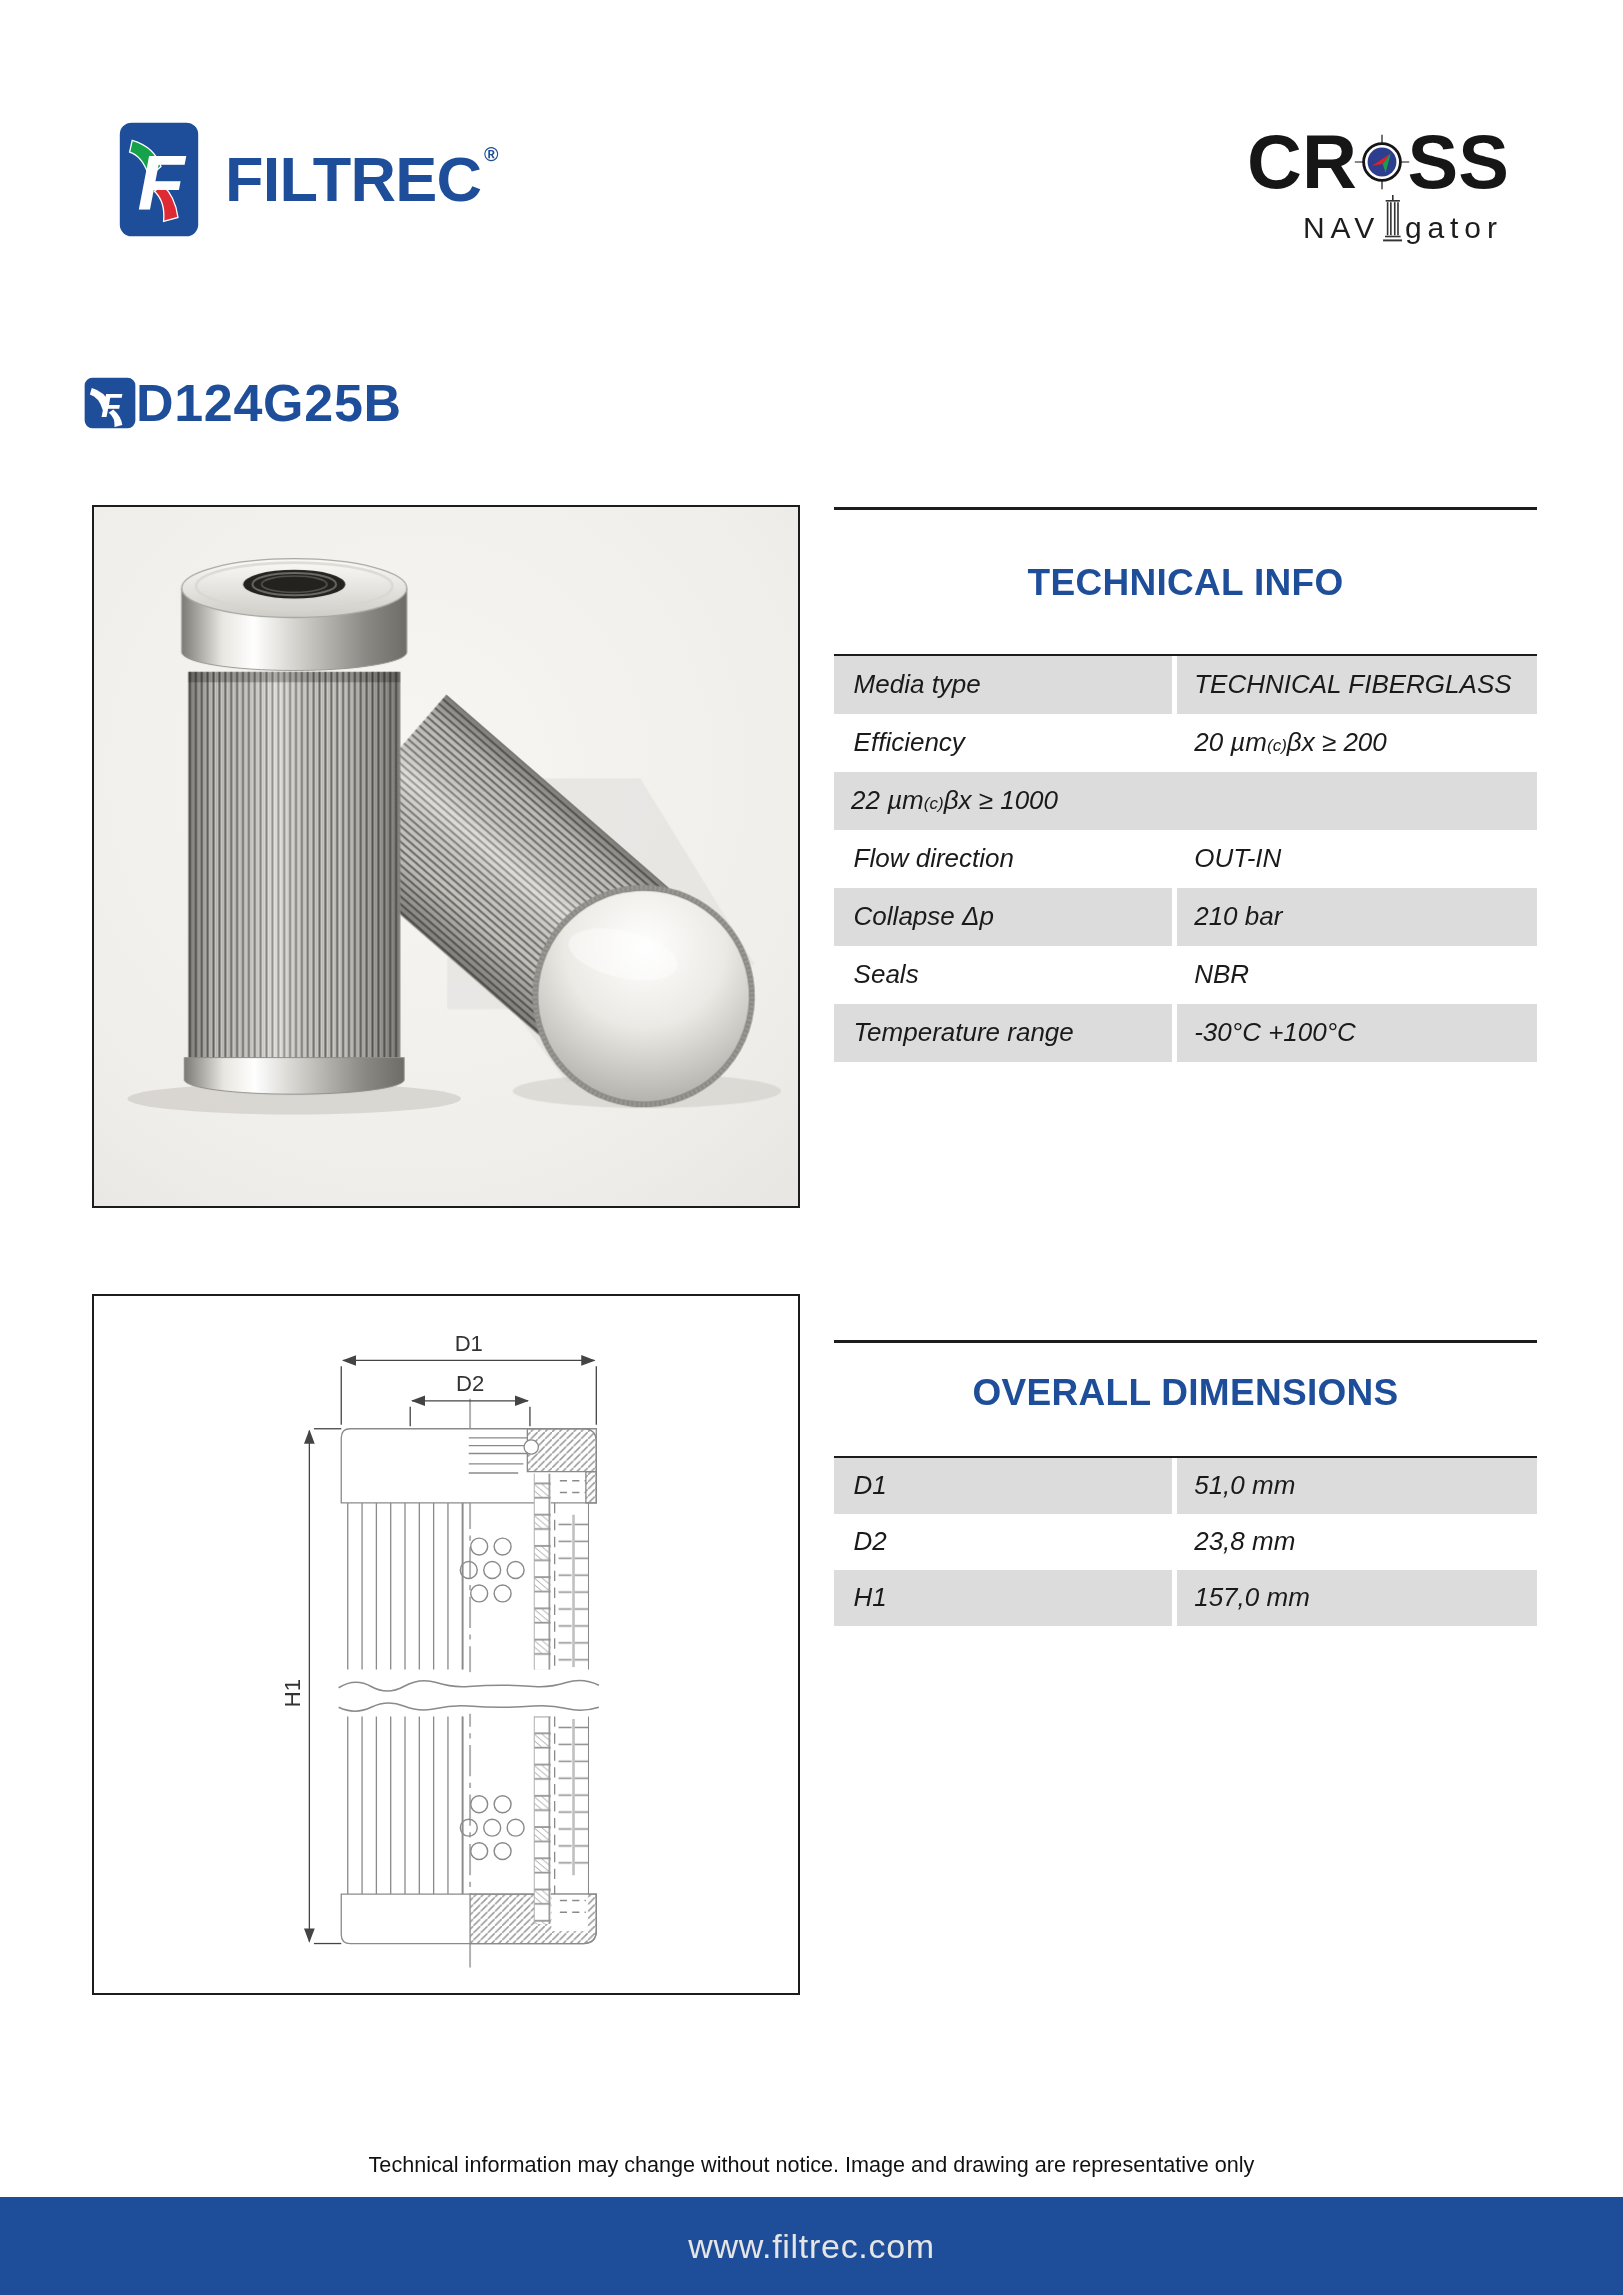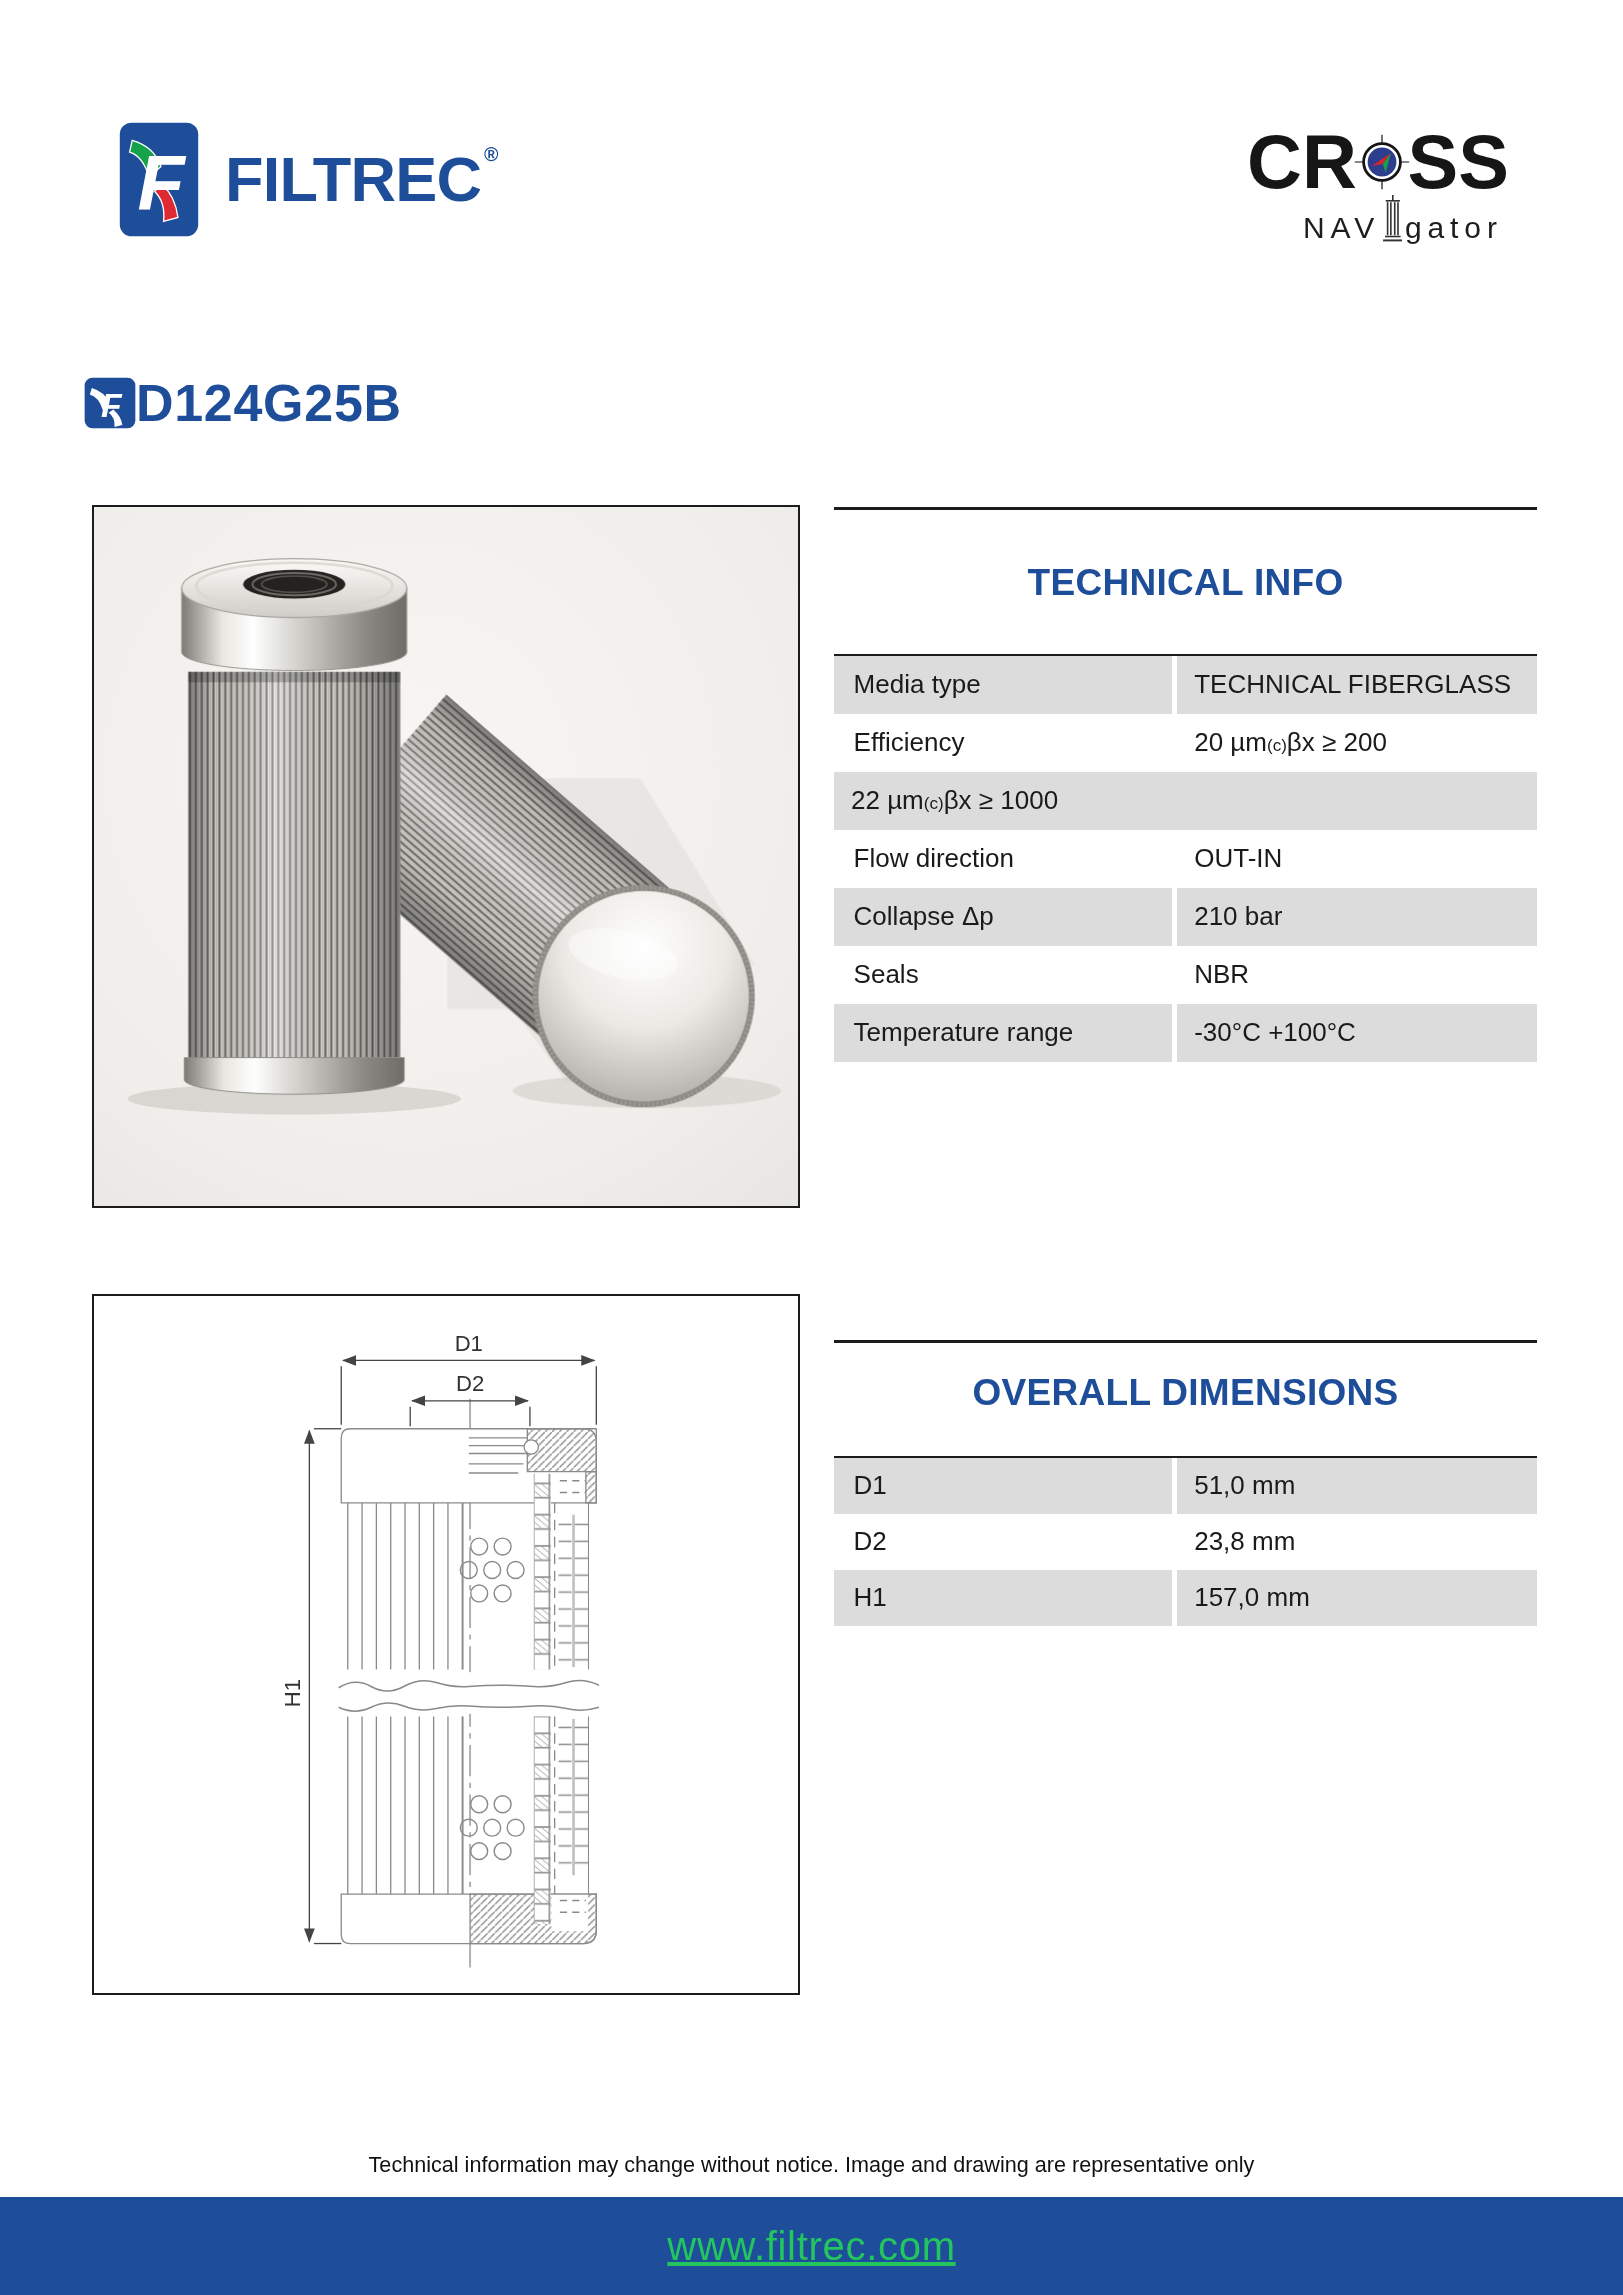--- a/index.html
+++ b/index.html
@@ -26,31 +26,31 @@
   
   .side-section{position:absolute; left:834px; width:703px;}
   .sec-tech{top:507px;} .sec-dims{top:1340px;}
   .rule{height:2.6px; background:#1c1c1c;}
   .sec-title{margin:12px; text-align:center; font-size:37px; font-weight:bold; color:#1E4E99; letter-spacing:0.3px;}
   .sec-tech .sec-title{margin-top:52px;}
   .sec-dims .sec-title{margin-top:29px;}
   .datatable{border-top:2.6px solid #1c1c1c;}
   .sec-tech .datatable{margin-top:50px;}
   .sec-dims .datatable{margin-top:42px;}
-  .trow{display:flex; height:58px;}
+  .trow{display:flex; height:58px;font-style:italic;}
   .sec-dims .trow{height:56px;}
   .trow.gray .tcell{background:#DCDCDC;}
   .tcell{display:flex; align-items:center; font-size:26px; color:#1a1a1a;}
   .tlabel{width:338px; padding-left:19.6px; box-sizing:border-box; margin-right:5.2px;}
   .tvalue{flex:1; padding-left:17px; box-sizing:border-box;}
   .tvalue sub{font-size:17px; position:relative; top:3.9px; line-height:0;}
   
   .note{position:absolute; left:0; top:2152px; width:100%; text-align:center; font-size:21.6px; color:#111; margin:0;}
   .footer-bar{position:absolute; left:0; top:2197px; width:100%; height:98px; background:#1E4E99; display:flex; align-items:center; justify-content:center;}
-  .website{font-size:40px; color:#22c55e; letter-spacing:0.7px;text-decoration:underline;}
+  .website{font-size:34px; color:#e5e5e5; letter-spacing:0.7px;}
   svg text{font-family:"Liberation Sans", sans-serif;}
 </style>
 </head>
 <body>
 
 <div class="page">
 
   <div class="filtrec-logo">
     <svg width="80" height="115" viewBox="0 0 122 176">
       <rect x="1" y="1" width="120" height="174" rx="18" fill="#1E4E99"></rect>

